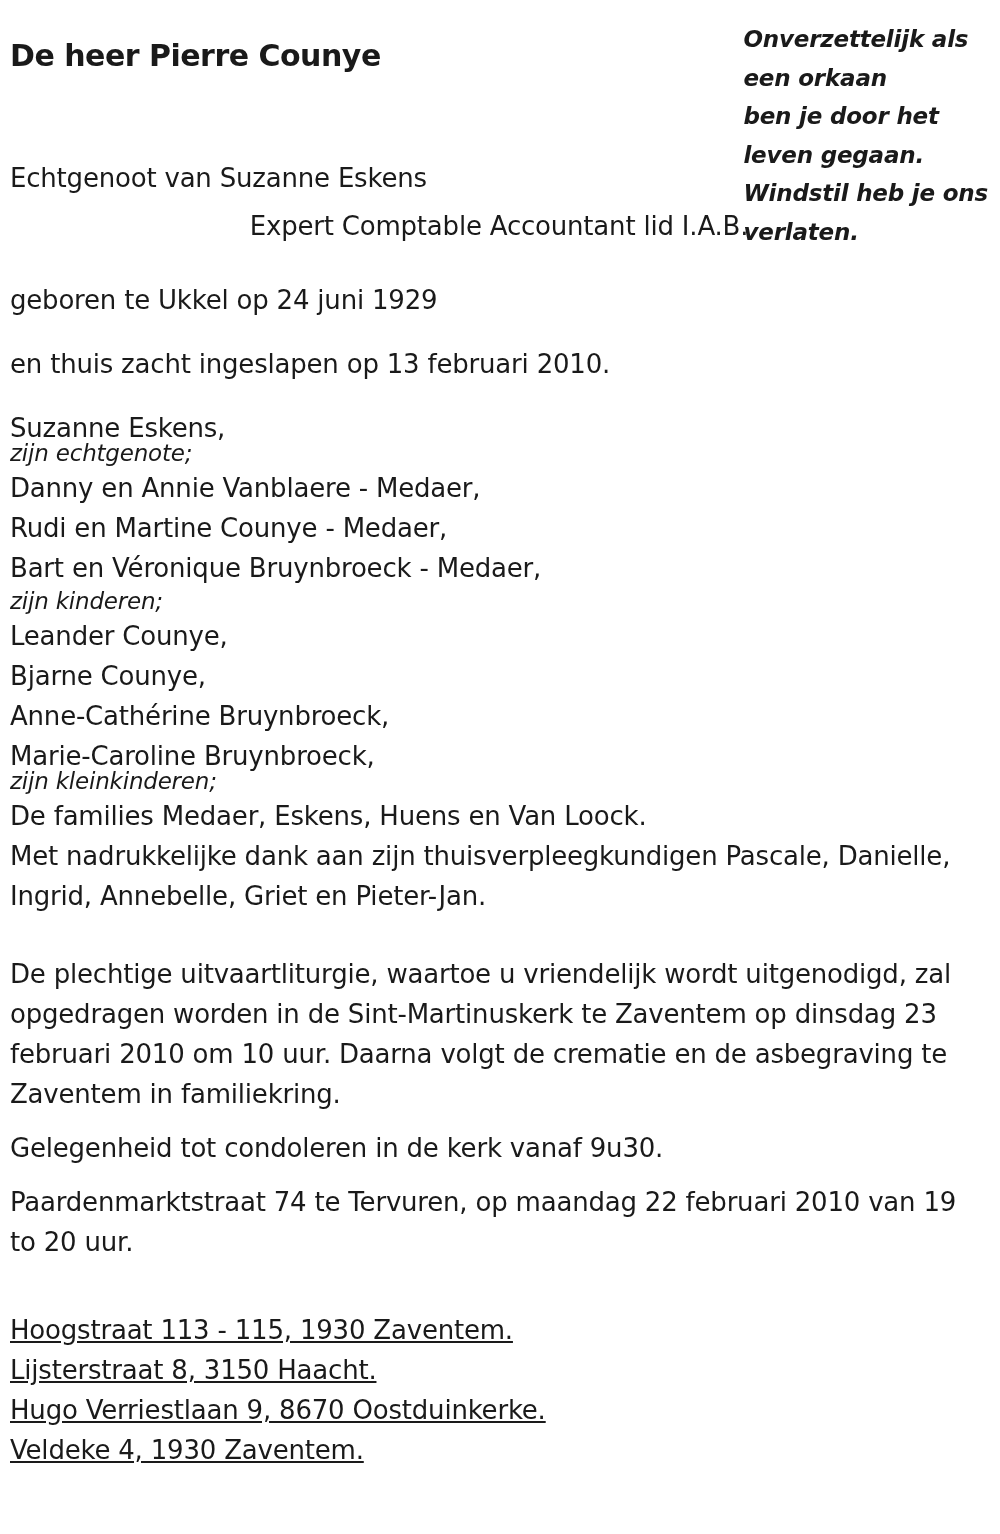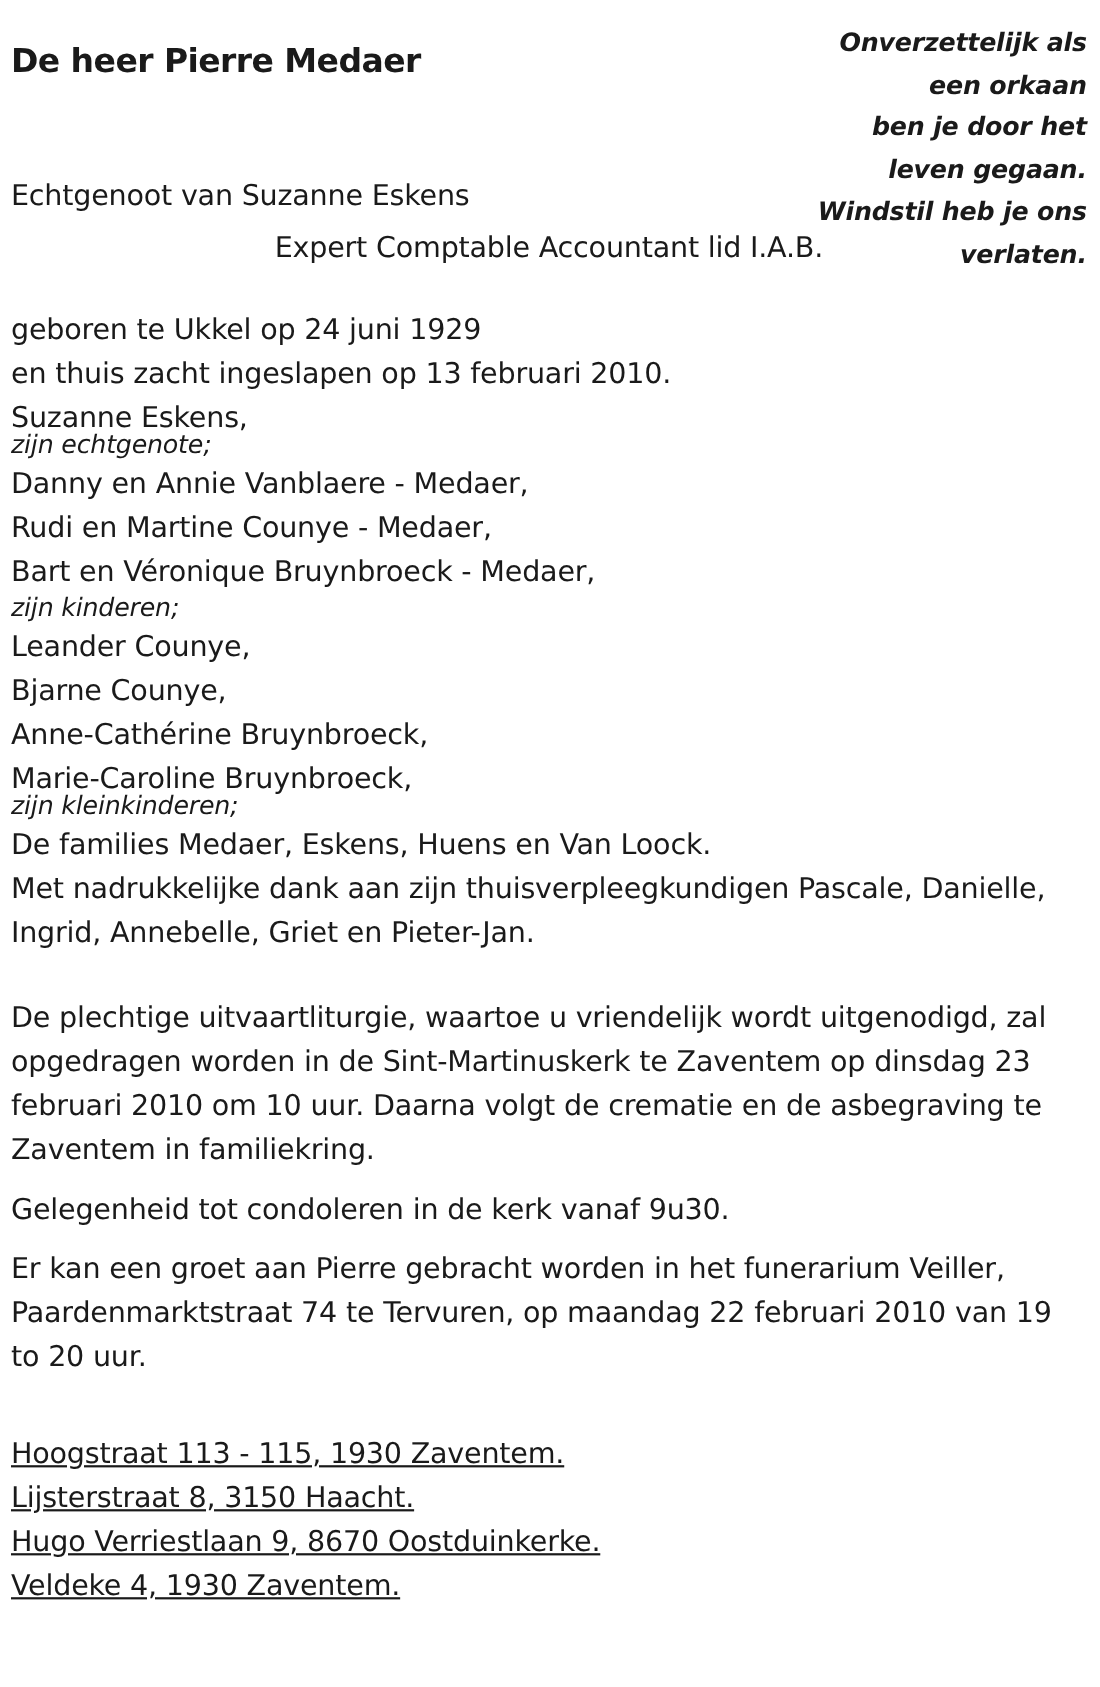--- a/index.html
+++ b/index.html
@@ -28,60 +28,59 @@
     line-height: 44px;
     font-weight: bold;
     letter-spacing: -0.5px;
     margin-top: 34px;
     white-space: nowrap;
   }
   .poem {
     position: absolute;
     top: 20px;
     right: 12px;
-    text-align: right;
     font-style: italic;
     font-weight: bold;
     font-size: 23px;
     line-height: 38.5px;
     letter-spacing: -0.2px;
   }
   .role {
     font-style: italic;
     font-size: 23px;
     line-height: 30px;
     letter-spacing: -0.2px;
   }
   .b { font-weight: normal; }
   
   .mt50 { margin-top: 80px; }
   .mt42 { margin-top: 48px; text-decoration: underline; }
   .mt38 { margin-top: 38px; }
   .mt34 { margin-top: 34px; }
   .mt14 { margin-top: 14px; }
-  .mt9  { margin-top: 0; }
+  .mt9  { margin-top: 24px; }
   .mt8  { margin-top: 8px; text-align: center; }
   .mtn10 { margin-top: -10px; }
   .mtn2  { margin-top: -2px; }
 </style>
 </head>
 <body style="background: rgb(255, 255, 255); color: rgb(26, 26, 26);">
 
 <div class="page">
 
   <div class="poem">
     <div>Onverzettelijk als</div>
     <div>een orkaan</div>
     <div>ben je door het</div>
     <div>leven gegaan.</div>
     <div>Windstil heb je ons</div>
     <div>verlaten.</div>
   </div>
 
-  <div class="title">De heer Pierre Medaer</div>
+  <div class="title">De heer Pierre Counye</div>
 
   <div class="line mt50">Echtgenoot van Suzanne Eskens</div>
   <div class="line mt8">Expert Comptable Accountant lid I.A.B.</div>
 
   <div class="line mt34">geboren te Ukkel op 24 juni 1929</div>
   <div class="line mt9">en thuis zacht ingeslapen op 13 februari 2010.</div>
 
   <div class="line mt9">Suzanne Eskens,</div>
   <div class="role mtn10">zijn echtgenote;</div>
 
@@ -109,21 +108,20 @@
   <div class="mt38">
     <div class="line">De plechtige uitvaartliturgie, waartoe u vriendelijk wordt uitgenodigd, zal</div>
     <div class="line"><span>opgedragen worden in de Sint-Martinuskerk te Zaventem op </span><span class="b">dinsdag 23</span></div>
     <div class="line"><span class="b">februari 2010 om 10 uur</span><span>. Daarna volgt de crematie en de asbegraving te</span></div>
     <div class="line">Zaventem in familiekring.</div>
   </div>
 
   <div class="line mt14">Gelegenheid tot condoleren in de kerk vanaf 9u30.</div>
 
   <div class="mt14">
-    <div class="line">Er kan een groet aan Pierre gebracht worden in het funerarium Veiller,</div>
     <div class="line">Paardenmarktstraat 74 te Tervuren, op maandag 22 februari 2010 van 19</div>
     <div class="line">to 20 uur.</div>
   </div>
 
   <div class="mt42">
     <div class="line">Hoogstraat 113 - 115, 1930 Zaventem.</div>
     <div class="line">Lijsterstraat 8, 3150 Haacht.</div>
     <div class="line">Hugo Verriestlaan 9, 8670 Oostduinkerke.</div>
     <div class="line">Veldeke 4, 1930 Zaventem.</div>
   </div>

